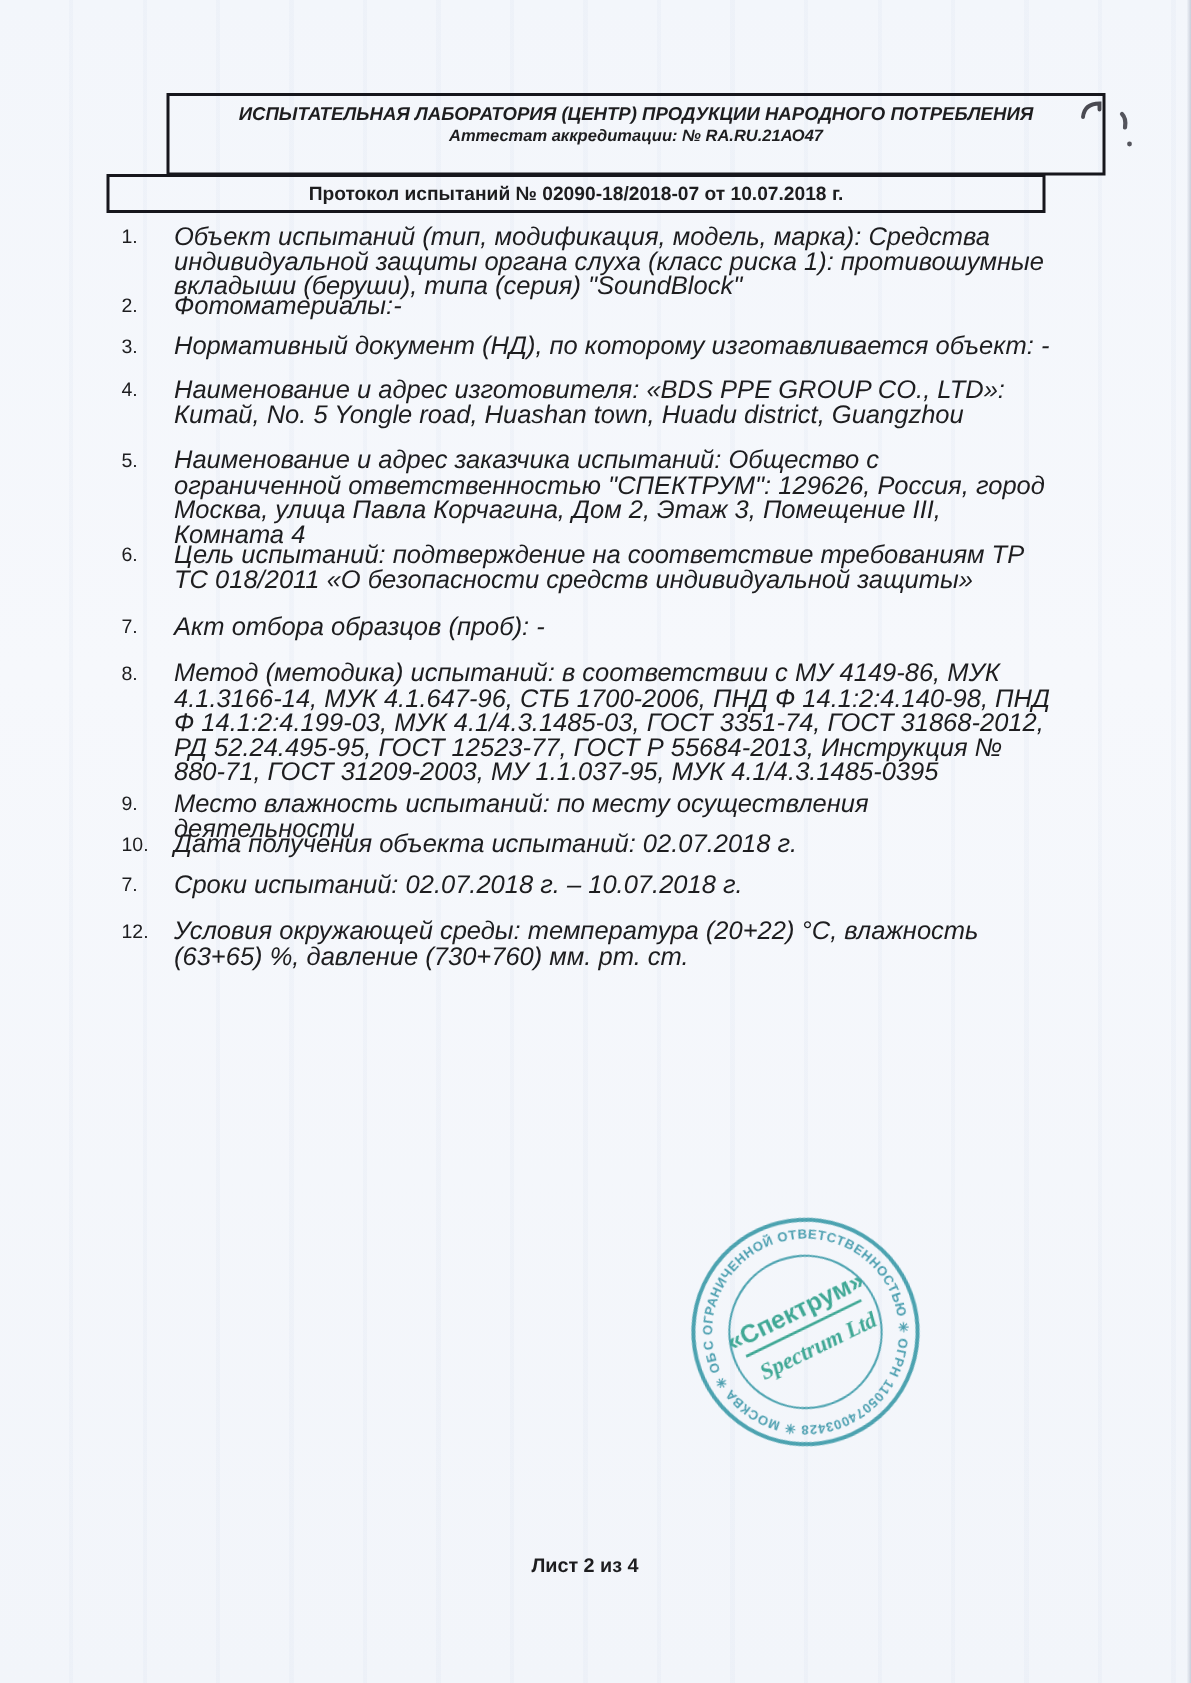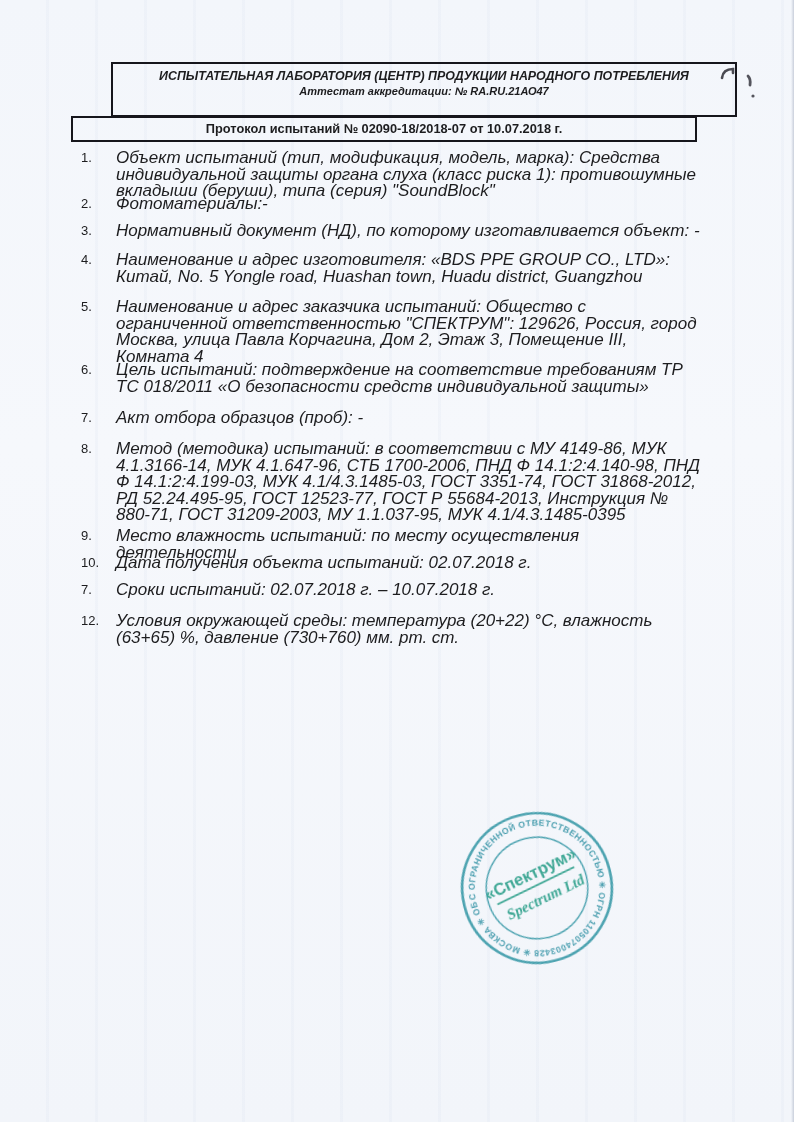--- a/index.html
+++ b/index.html
@@ -113,14 +113,15 @@
       </g>
     </svg>
   </div>
 
   <svg class="penmark" width="64" height="56" viewBox="0 0 64 56">
     <path d="M14 26 q 1 -9 11 -9 l 0 4" fill="none" stroke="#2c2c34" stroke-width="2.6" stroke-linecap="round" opacity="0.85"></path>
     <path d="M40 24 q 3 3 2 9" fill="none" stroke="#2c2c34" stroke-width="2.8" stroke-linecap="round" opacity="0.8"></path>
     <circle cx="45" cy="44" r="1.6" fill="#2c2c34" opacity="0.8"></circle>
   </svg>
 
+  <div class="footer">Лист 2 из 4</div>
 
 </div>
 
 </body></html>

